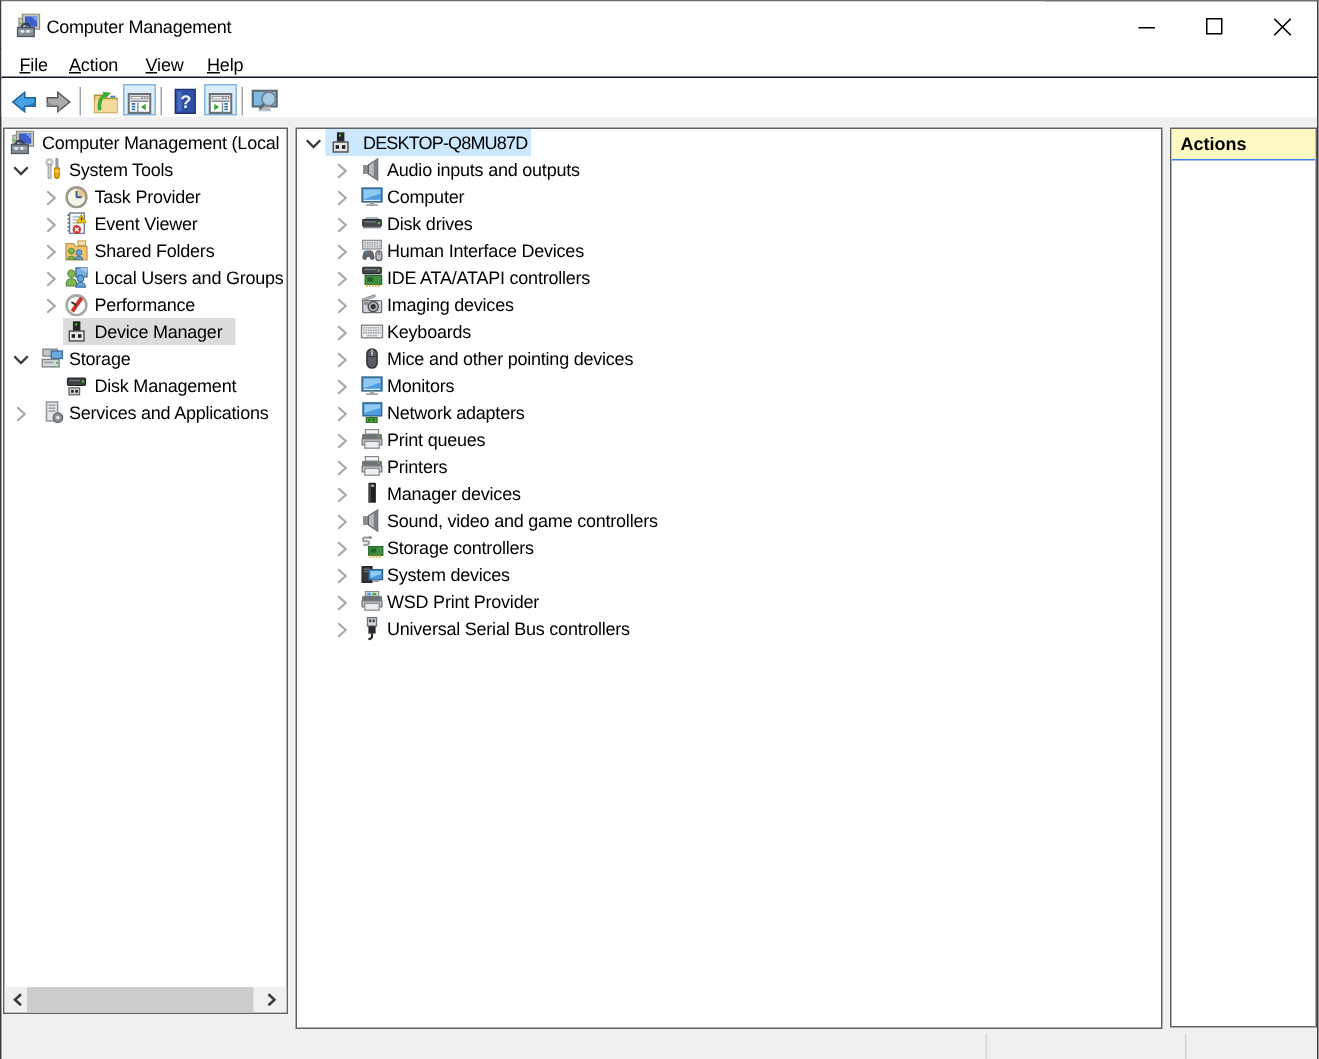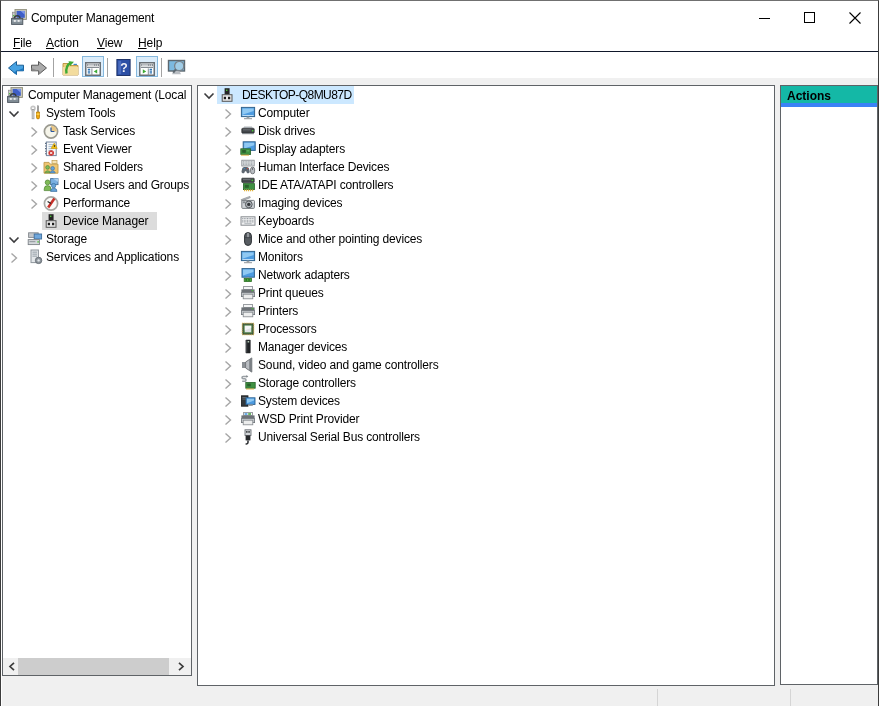--- a/index.html
+++ b/index.html
@@ -26,21 +26,21 @@
   #actionspanel{left:779px;top:84px;width:98px;height:600px;overflow:hidden;}
   .row{position:relative;height:18px;line-height:18px;white-space:nowrap;}
   .row .lbl{font-size:12px;letter-spacing:-0.15px;}
   .chev{position:absolute;top:2px;}
   .icon{position:absolute;top:1px;}
   
   
   #hscroll{position:absolute;left:0;bottom:0;width:188px;height:17px;background:#f0f0f0;}
   #hthumb{position:absolute;left:15px;top:0;width:151px;height:17px;background:#cdcdcd;}
   
-  #act-hdr{position:absolute;left:0;top:0;width:96px;height:21px;background:#14b8a6;border-bottom:4px solid #3b82f6;box-sizing:border-box;}
+  #act-hdr{position:absolute;left:0;top:0;width:96px;height:21px;background:#fef9c3;border-bottom:1px solid #3b82f6;box-sizing:border-box;}
   #act-hdr span{position:absolute;left:6px;top:3px;font-weight:bold;font-size:12px;}
   #act-band{position:absolute;left:0;top:22px;width:96px;height:26px;background:linear-gradient(#c7d6e5,#a9bfd6);}
   #act-band span{position:absolute;left:6px;top:6px;font-size:12px;letter-spacing:-0.15px;}
   
   #statusbar{position:absolute;left:1px;top:686px;width:876px;height:20px;background:#f0f0f0;}
   .ssep{position:absolute;top:2px;width:1px;height:18px;background:#d5d5d5;}
 </style>
 </head>
 <body>
 <svg width="0" height="0" style="position:absolute">
@@ -350,21 +350,21 @@
           </svg>
           <span class="lbl" style="position:absolute;left:43px">System Tools</span>
         </div>
       <div class="row">
           <svg class="chev" style="left:23px" width="16" height="16">
             <use href="#i-chevC"></use>
           </svg>
           <svg class="icon" style="left:40px" width="16" height="16">
             <use href="#i-clock"></use>
           </svg>
-          <span class="lbl" style="position:absolute;left:60px">Task Services</span>
+          <span class="lbl" style="position:absolute;left:60px">Task Provider</span>
         </div>
       <div class="row">
           <svg class="chev" style="left:23px" width="16" height="16">
             <use href="#i-chevC"></use>
           </svg>
           <svg class="icon" style="left:40px" width="16" height="16">
             <use href="#i-eventv"></use>
           </svg>
           <span class="lbl" style="position:absolute;left:60px">Event Viewer</span>
         </div>
@@ -403,20 +403,26 @@
           <span class="lbl" style="position:absolute;left:60px">Device Manager</span>
         </div>
       <div class="row">
           <svg class="chev" style="left:3px" width="16" height="16">
             <use href="#i-chevO"></use>
           </svg>
           <svg class="icon" style="left:24px" width="16" height="16">
             <use href="#i-storage"></use>
           </svg>
           <span class="lbl" style="position:absolute;left:43px">Storage</span>
+        </div>
+      <div class="row">
+          <svg class="icon" style="left:40px" width="16" height="16">
+            <use href="#i-diskm"></use>
+          </svg>
+          <span class="lbl" style="position:absolute;left:60px">Disk Management</span>
         </div>
       <div class="row">
           <svg class="chev" style="left:3px" width="16" height="16">
             <use href="#i-chevC"></use>
           </svg>
           <svg class="icon" style="left:24px" width="16" height="16">
             <use href="#i-services"></use>
           </svg>
           <span class="lbl" style="position:absolute;left:43px">Services and Applications</span>
         </div>
@@ -441,47 +447,47 @@
           <svg class="icon" style="left:21px" width="16" height="16">
             <use href="#i-devmgr"></use>
           </svg>
           <span class="lbl" style="position:absolute;left:44px;letter-spacing:-0.55px">DESKTOP-Q8MU87D</span>
         </div>
       <div class="row">
           <svg class="chev" style="left:22px" width="16" height="16">
             <use href="#i-chevC"></use>
           </svg>
           <svg class="icon" style="left:42px" width="16" height="16">
+            <use href="#i-audio"></use>
+          </svg>
+          <span class="lbl" style="position:absolute;left:60px">Audio inputs and outputs</span>
+        </div>
+      <div class="row">
+          <svg class="chev" style="left:22px" width="16" height="16">
+            <use href="#i-chevC"></use>
+          </svg>
+          <svg class="icon" style="left:42px" width="16" height="16">
             <use href="#i-mon"></use>
           </svg>
           <span class="lbl" style="position:absolute;left:60px">Computer</span>
         </div>
       <div class="row">
           <svg class="chev" style="left:22px" width="16" height="16">
             <use href="#i-chevC"></use>
           </svg>
           <svg class="icon" style="left:42px" width="16" height="16">
             <use href="#i-disk"></use>
           </svg>
           <span class="lbl" style="position:absolute;left:60px">Disk drives</span>
         </div>
       <div class="row">
           <svg class="chev" style="left:22px" width="16" height="16">
             <use href="#i-chevC"></use>
           </svg>
           <svg class="icon" style="left:42px" width="16" height="16">
-            <use href="#i-dispa"></use>
-          </svg>
-          <span class="lbl" style="position:absolute;left:60px">Display adapters</span>
-        </div>
-      <div class="row">
-          <svg class="chev" style="left:22px" width="16" height="16">
-            <use href="#i-chevC"></use>
-          </svg>
-          <svg class="icon" style="left:42px" width="16" height="16">
             <use href="#i-hid"></use>
           </svg>
           <span class="lbl" style="position:absolute;left:60px">Human Interface Devices</span>
         </div>
       <div class="row">
           <svg class="chev" style="left:22px" width="16" height="16">
             <use href="#i-chevC"></use>
           </svg>
           <svg class="icon" style="left:42px" width="16" height="16">
             <use href="#i-ide"></use>
@@ -543,29 +549,20 @@
           <span class="lbl" style="position:absolute;left:60px">Print queues</span>
         </div>
       <div class="row">
           <svg class="chev" style="left:22px" width="16" height="16">
             <use href="#i-chevC"></use>
           </svg>
           <svg class="icon" style="left:42px" width="16" height="16">
             <use href="#i-printer"></use>
           </svg>
           <span class="lbl" style="position:absolute;left:60px">Printers</span>
-        </div>
-      <div class="row">
-          <svg class="chev" style="left:22px" width="16" height="16">
-            <use href="#i-chevC"></use>
-          </svg>
-          <svg class="icon" style="left:42px" width="16" height="16">
-            <use href="#i-cpu"></use>
-          </svg>
-          <span class="lbl" style="position:absolute;left:60px">Processors</span>
         </div>
       <div class="row">
           <svg class="chev" style="left:22px" width="16" height="16">
             <use href="#i-chevC"></use>
           </svg>
           <svg class="icon" style="left:42px" width="16" height="16">
             <use href="#i-soft"></use>
           </svg>
           <span class="lbl" style="position:absolute;left:60px">Manager devices</span>
         </div>

